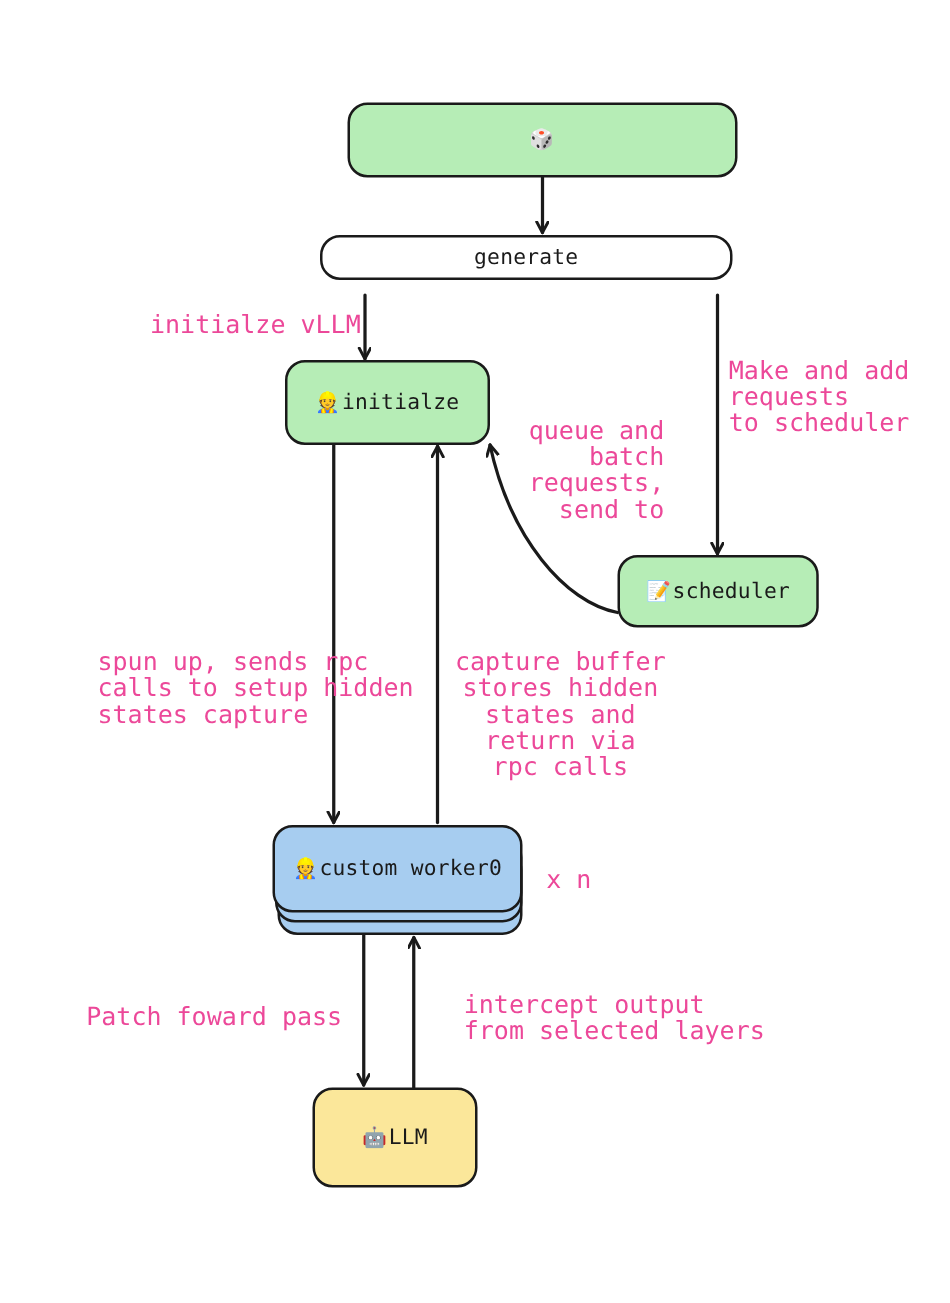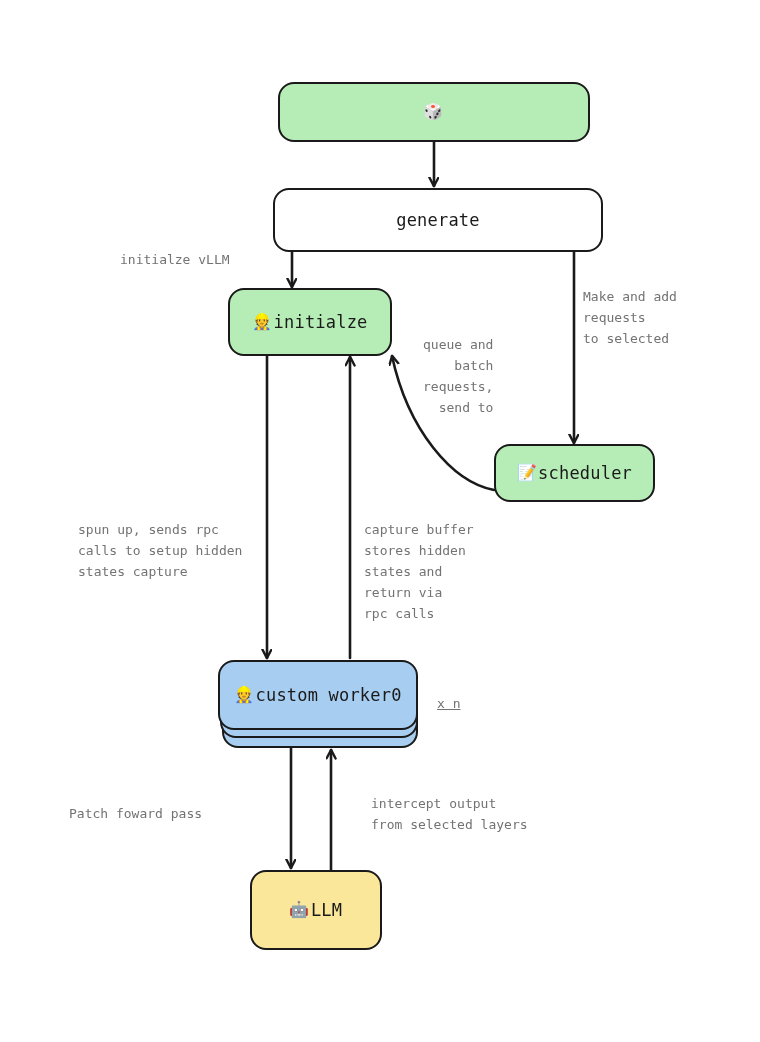--- a/index.html
+++ b/index.html
@@ -43,52 +43,52 @@
     margin-right: 1px;
     display: inline-block;
   }
   .node-green { background: #b6edb6; }
   .node-white { background: #ffffff; }
   .node-blue  { background: #a7cdf0; }
   .node-yellow{ background: #fbe79a; }
 
   
   #n-hsg   { left: 278px; top: 82px;  width: 312px; height: 60px; }
-  #n-gen   { left: 273px; top: 188px; width: 330px; height: 64px; align-items: center; }
+  #n-gen   { left: 256px; top: 188px; width: 330px; height: 36px; align-items: center; }
   #n-exec  { left: 228px; top: 288px; width: 164px; height: 68px; }
   #n-sched { left: 494px; top: 444px; width: 161px; height: 58px; }
   #n-work  { left: 218px; top: 660px; width: 200px; height: 70px; z-index: 4; }
   #n-llm   { left: 250px; top: 870px; width: 132px; height: 80px; }
 
   .stack-layer {
     position: absolute;
     box-sizing: border-box;
     border: 2.6px solid #1a1a1a;
     border-radius: 16px;
     background: #a7cdf0;
     z-index: 2;
   }
   #stack-1 { left: 220px; top: 670px; width: 198px; height: 68px; }
   #stack-2 { left: 222px; top: 680px; width: 196px; height: 68px; }
 
   .lbl {
     position: absolute;
     font-family: "DejaVu Sans Mono", "Liberation Mono", monospace;
-    font-size: 13px;
+    font-size: 20px;
     line-height: 21px;
-    color: #737373;
+    color: #ec4899;
     white-space: pre;
     z-index: 5;
   }
   #l-init   { left: 120px; top: 249px; }
   #l-make   { left: 583px; top: 286px; }
   #l-queue  { left: 423px; top: 334px; text-align: right; }
   #l-spun   { left: 46px;  top: 519px; margin-left: 32px; }
-  #l-cap    { left: 364px; top: 519px; }
-  #l-xn     { left: 437px; top: 693px; text-decoration: underline; }
+  #l-cap    { left: 364px; top: 519px; text-align: center; }
+  #l-xn     { left: 437px; top: 693px; }
   #l-patch  { left: 69px;  top: 803px; }
   #l-inter  { left: 371px; top: 793px; }
 </style>
 </head>
 <body>
 
 <svg id="canvas" viewBox="0 0 760 1042" xmlns="http://www.w3.org/2000/svg">
   <defs>
     <marker id="ah" markerWidth="14" markerHeight="14" refX="9.5" refY="5" orient="auto" markerUnits="userSpaceOnUse">
       <path d="M1.2,0.6 L9.6,5.1 L1.0,9.6" fill="none" stroke="#1a1a1a" stroke-width="2.4" stroke-linecap="round" stroke-linejoin="round"></path>
@@ -142,21 +142,21 @@
 
 <div class="node node-yellow" id="n-llm">
   <span class="ico">🤖</span>
   <span>LLM</span>
 </div>
 
 <div class="lbl" id="l-init">initialze vLLM</div>
 
 <div class="lbl" id="l-make">Make and add
 requests
-to selected</div>
+to scheduler</div>
 
 <div class="lbl" id="l-queue">queue and
 batch
 requests,
 send to</div>
 
 <div class="lbl" id="l-spun">spun up, sends rpc
 calls to setup hidden
 states capture</div>
 

